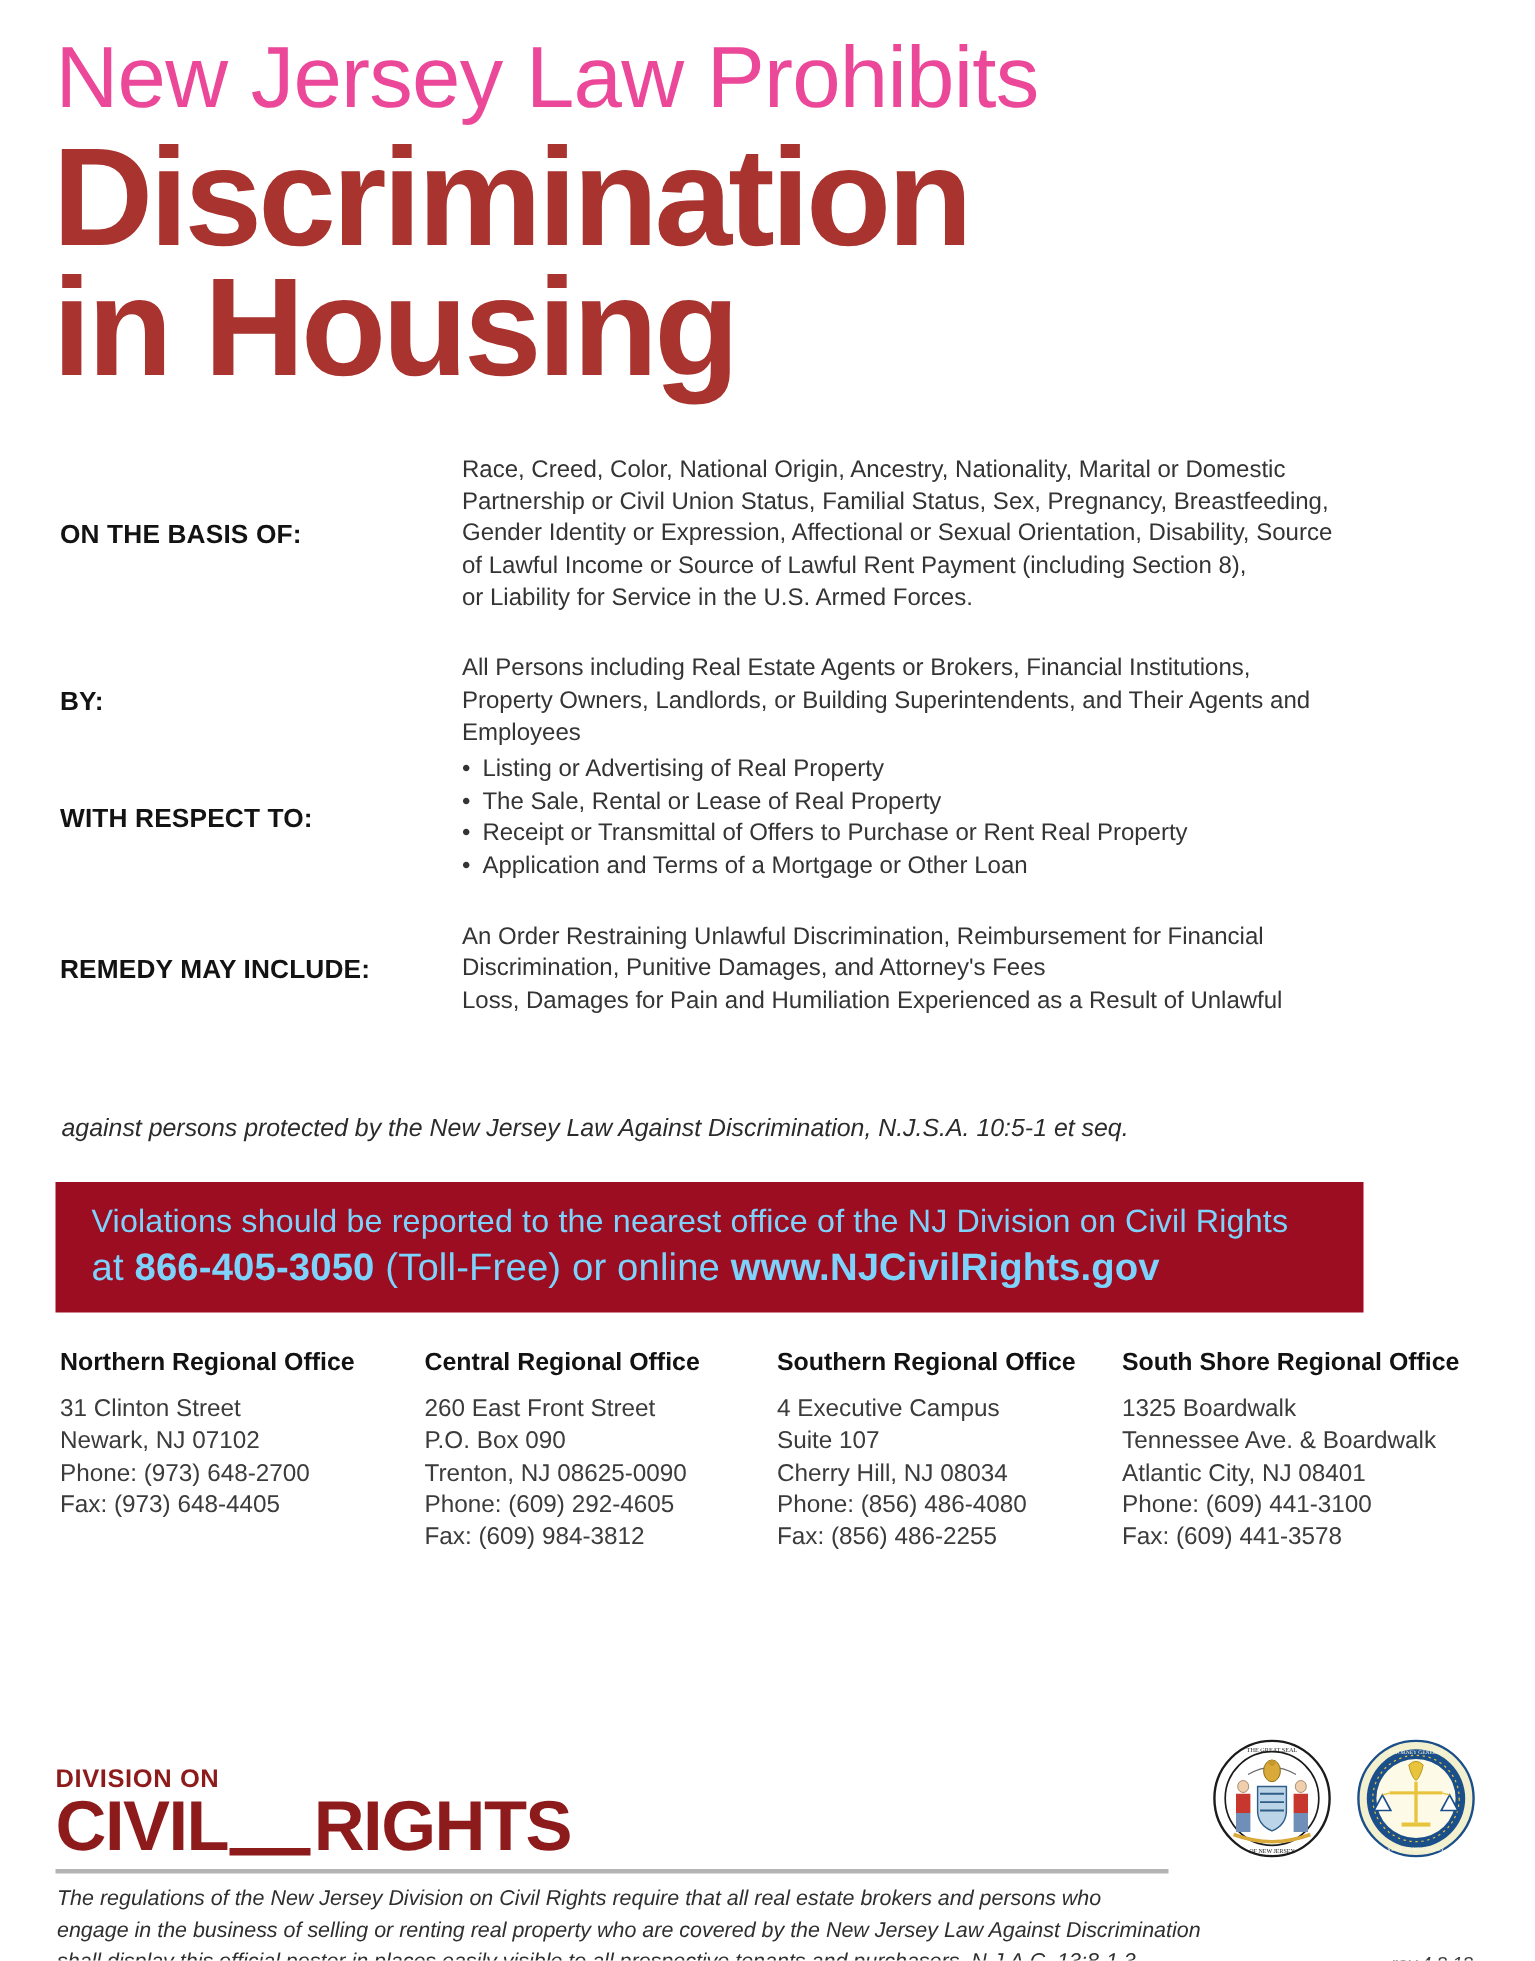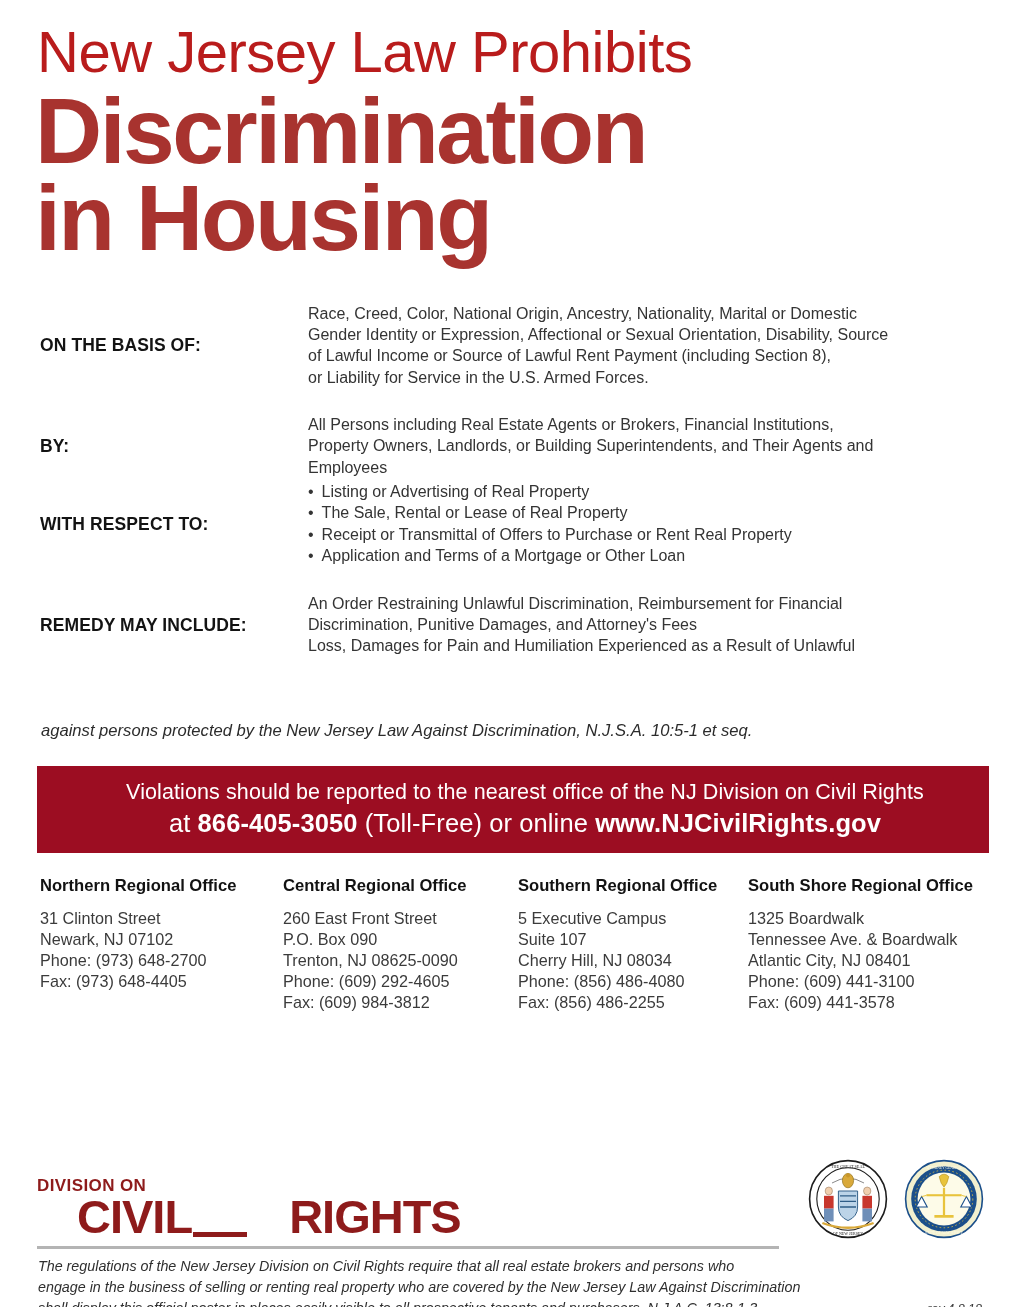--- a/index.html
+++ b/index.html
@@ -6,21 +6,21 @@
   body{
     width:1023px;height:1307px;overflow:hidden;
     font-family:"Liberation Sans","DejaVu Sans",sans-serif;
     color:#2b2b2b;
     -webkit-font-smoothing:antialiased;
   }
   .poster{position:relative;width:1023px;height:1307px;box-sizing:border-box;padding:0 33px;}
 
   
   .head-line1{
-    font-size:58px;line-height:1.04;font-weight:400;color:#b91c1c;
+    font-size:58px;line-height:1.04;font-weight:400;color:#ec4899;
     letter-spacing:-0.5px;margin:22px 0 0 4px;
   }
   .head-line2{
     font-size:93px;line-height:0.98;font-weight:700;color:#A8332F;
     letter-spacing:-2.5px;margin:4px 0 0 2px;
   }
   .head-line3{
     font-size:93px;line-height:0.98;font-weight:700;color:#A8332F;
     letter-spacing:-2.5px;margin:-4px 0 0 2px;
   }
@@ -44,22 +44,22 @@
   .gap-c{height:26px;}
 
   
   .note{
     margin:62px 0 0 8px;font-style:italic;font-size:16.6px;line-height:1.42;color:#2b2b2b;
   }
   .note .ln{display:block;white-space:nowrap;}
 
   
   .banner{
-    margin:24px 0 0 4px;width:952px;background:#9C0D22;color:#ffffff;
-    padding:13px 0 14px 24px;box-sizing:border-box;text-align:center;
+    margin:24px 0 0 4px;width:872px;background:#9C0D22;color:#7dd3fc;
+    padding:13px 0 14px 24px;box-sizing:border-box;
   }
   .banner-l1{font-size:21.5px;line-height:1.22;font-weight:400;letter-spacing:0.1px;white-space:nowrap;}
   .banner-l2{font-size:25.5px;line-height:1.22;font-weight:400;letter-spacing:0.1px;margin-top:3px;white-space:nowrap;}
   .banner-l2 b{font-weight:700;}
 
   
   .offices{display:flex;margin:22px 0 0 7px;}
   .office{font-size:16.2px;line-height:1.30;color:#3b3b3b;}
   .office .oname{font-weight:700;color:#121212;font-size:16.6px;margin-bottom:11px;white-space:nowrap;}
   .office .oline{white-space:nowrap;}
@@ -71,21 +71,21 @@
   
   .footer{position:absolute;left:33px;right:33px;bottom:10px;}
   .footer-top{display:flex;align-items:flex-end;justify-content:space-between;}
   .logo{position:relative;margin-left:4px;padding-bottom:2px;}
   .logo-division{
     font-size:17px;font-weight:700;color:#8E1B1B;letter-spacing:0.4px;
     line-height:1;margin-bottom:1px;
   }
   .logo-main{display:flex;align-items:flex-end;}
   .logo-word{
-    font-size:47px;font-weight:700;color:#8E1B1B;letter-spacing:-1px;line-height:0.84;margin-left:40px;
+    font-size:47px;font-weight:700;color:#8E1B1B;letter-spacing:-1px;line-height:0.84;
   }
   .logo-figs{position:relative;width:54px;height:42px;margin:0 2px 0 1px;}
   .fig{position:absolute;bottom:8px;width:23px;}
   .fig .head{width:13px;height:15px;background:#8E1B1B;border-radius:7px 7px 4px 4px;margin:0 auto 1px;}
   .fig .body{width:23px;height:17px;background:#8E1B1B;border-radius:9px 9px 0 0;}
   .fig-a{left:0;}
   .fig-b{left:28px;}
   .bar{position:absolute;left:0;bottom:0;width:54px;height:5px;background:#8E1B1B;}
 
   .seals{display:flex;align-items:center;gap:16px;padding-right:6px;}
@@ -110,20 +110,21 @@
     <div class="head-line2">Discrimination</div>
     <div class="head-line3">in Housing</div>
   </div>
 
   <div class="sections">
 
     <div class="section">
       <div class="sec-label">ON THE BASIS OF:</div>
       <div class="sec-body">
         <span class="ln">Race, Creed, Color, National Origin, Ancestry, Nationality, Marital or Domestic</span>
+        <span class="ln">Partnership or Civil Union Status, Familial Status, Sex, Pregnancy, Breastfeeding,</span>
         <span class="ln">Gender Identity or Expression, Affectional or Sexual Orientation, Disability, Source</span>
         <span class="ln">of Lawful Income or Source of Lawful Rent Payment (including Section 8),</span>
         <span class="ln">or Liability for Service in the U.S. Armed Forces.</span>
       </div>
     </div>
 
     <div class="gap-a"></div>
 
     <div class="section">
       <div class="sec-label">BY:</div>
@@ -184,21 +185,21 @@
       <div class="oname">Central Regional Office</div>
       <div class="oline">260 East Front Street</div>
       <div class="oline">P.O. Box 090</div>
       <div class="oline">Trenton, NJ 08625-0090</div>
       <div class="oline">Phone: (609) 292-4605</div>
       <div class="oline">Fax: (609) 984-3812</div>
     </div>
 
     <div class="office off-2">
       <div class="oname">Southern Regional Office</div>
-      <div class="oline">5 Executive Campus</div>
+      <div class="oline">4 Executive Campus</div>
       <div class="oline">Suite 107</div>
       <div class="oline">Cherry Hill, NJ 08034</div>
       <div class="oline">Phone: (856) 486-4080</div>
       <div class="oline">Fax: (856) 486-2255</div>
     </div>
 
     <div class="office off-3">
       <div class="oname">South Shore Regional Office</div>
       <div class="oline">1325 Boardwalk</div>
       <div class="oline">Tennessee Ave. &amp; Boardwalk</div>

